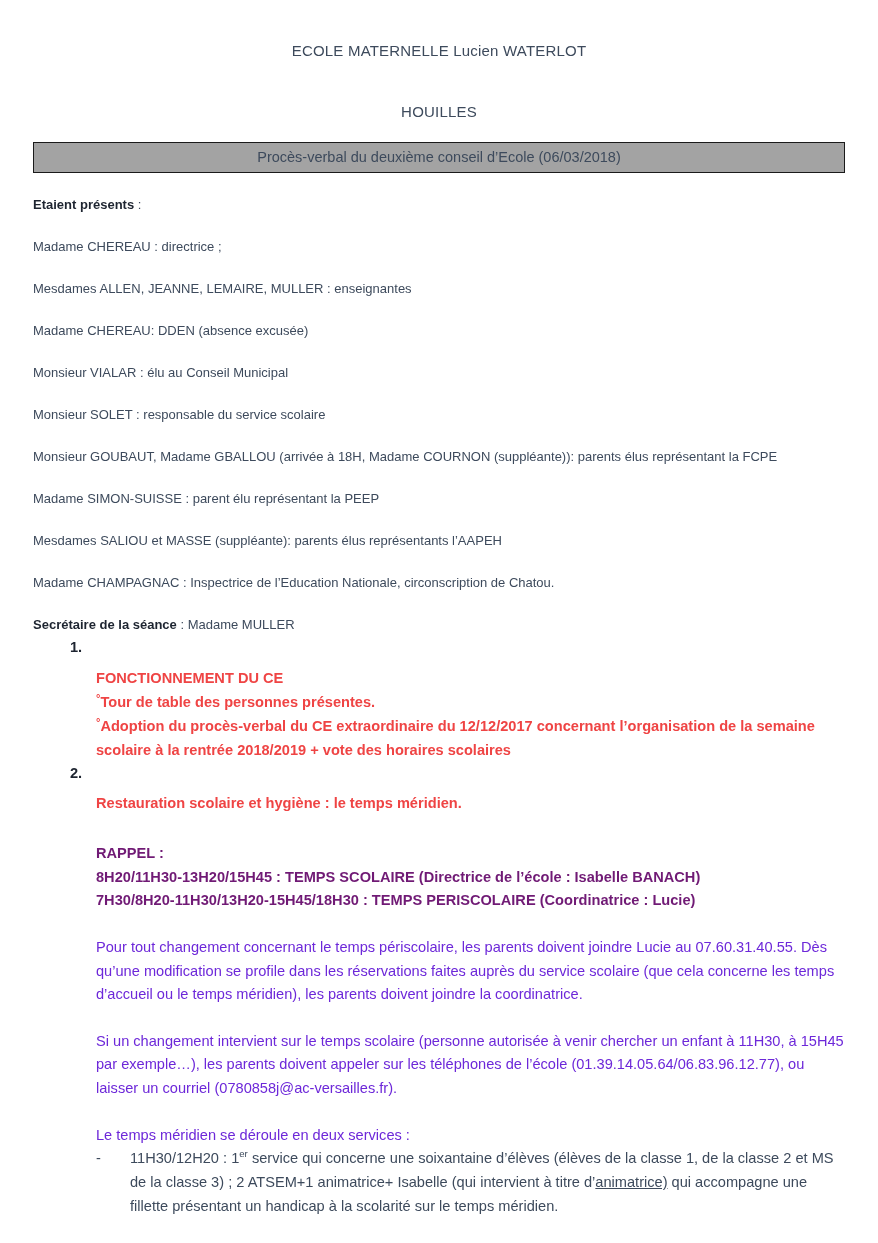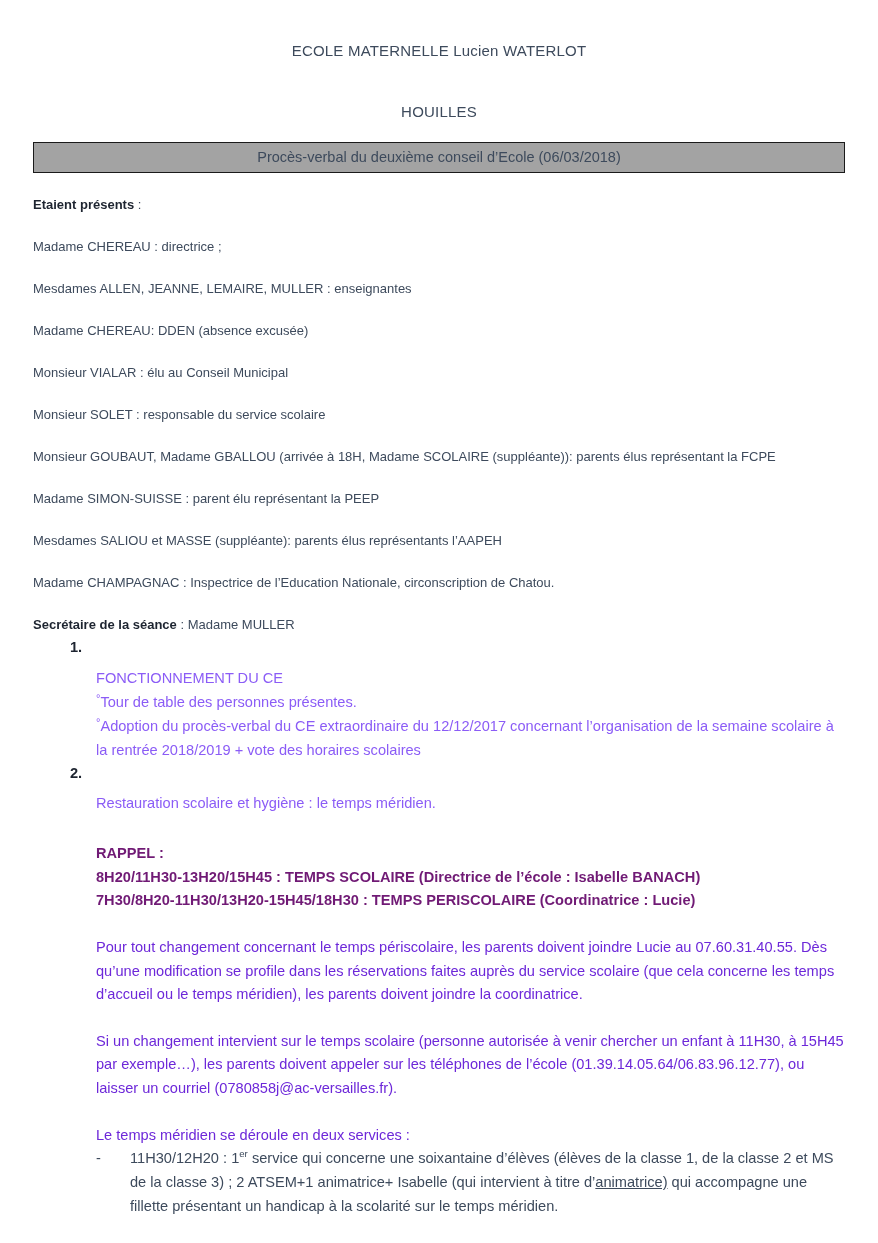--- a/index.html
+++ b/index.html
@@ -84,22 +84,22 @@
     left: 37px;
     top: 0;
     font-weight: bold;
     color: #1d2430;
   }
   .li-gap-1 { padding-top: 31px; }
   .li-gap-2 { padding-top: 30px; }
 
   .sub-line {
     display: block;
-    font-weight: normal;
-    color: #8b5cf6;
+    font-weight: bold;
+    color: #ef4444;
   }
   .deg-bullet {
     font-size: 11px;
     vertical-align: 0.42em;
     letter-spacing: 0;
   }
 
   
   .indent-block {
     padding-left: 63px;
@@ -163,21 +163,21 @@
 
     <p class="para">
       <span class="lead">Etaient présents</span><span> :</span>
     </p>
 
     <p class="para">Madame CHEREAU : directrice ;</p>
     <p class="para">Mesdames ALLEN, JEANNE, LEMAIRE, MULLER : enseignantes</p>
     <p class="para">Madame  CHEREAU: DDEN (absence excusée)</p>
     <p class="para">Monsieur VIALAR : élu au Conseil Municipal</p>
     <p class="para">Monsieur SOLET : responsable du service scolaire</p>
-    <p class="para">Monsieur  GOUBAUT, Madame GBALLOU (arrivée à 18H, Madame SCOLAIRE (suppléante)): parents élus représentant la FCPE</p>
+    <p class="para">Monsieur  GOUBAUT, Madame GBALLOU (arrivée à 18H, Madame COURNON (suppléante)): parents élus représentant la FCPE</p>
     <p class="para">Madame SIMON-SUISSE : parent élu représentant la  PEEP</p>
     <p class="para">Mesdames SALIOU et MASSE (suppléante): parents élus représentants l’AAPEH</p>
     <p class="para">Madame CHAMPAGNAC : Inspectrice de l’Education Nationale, circonscription de Chatou.</p>
 
     <p class="para">
       <span class="lead">Secrétaire de la séance</span><span> : Madame MULLER</span>
     </p>
 
     <ol class="num-list">
 

